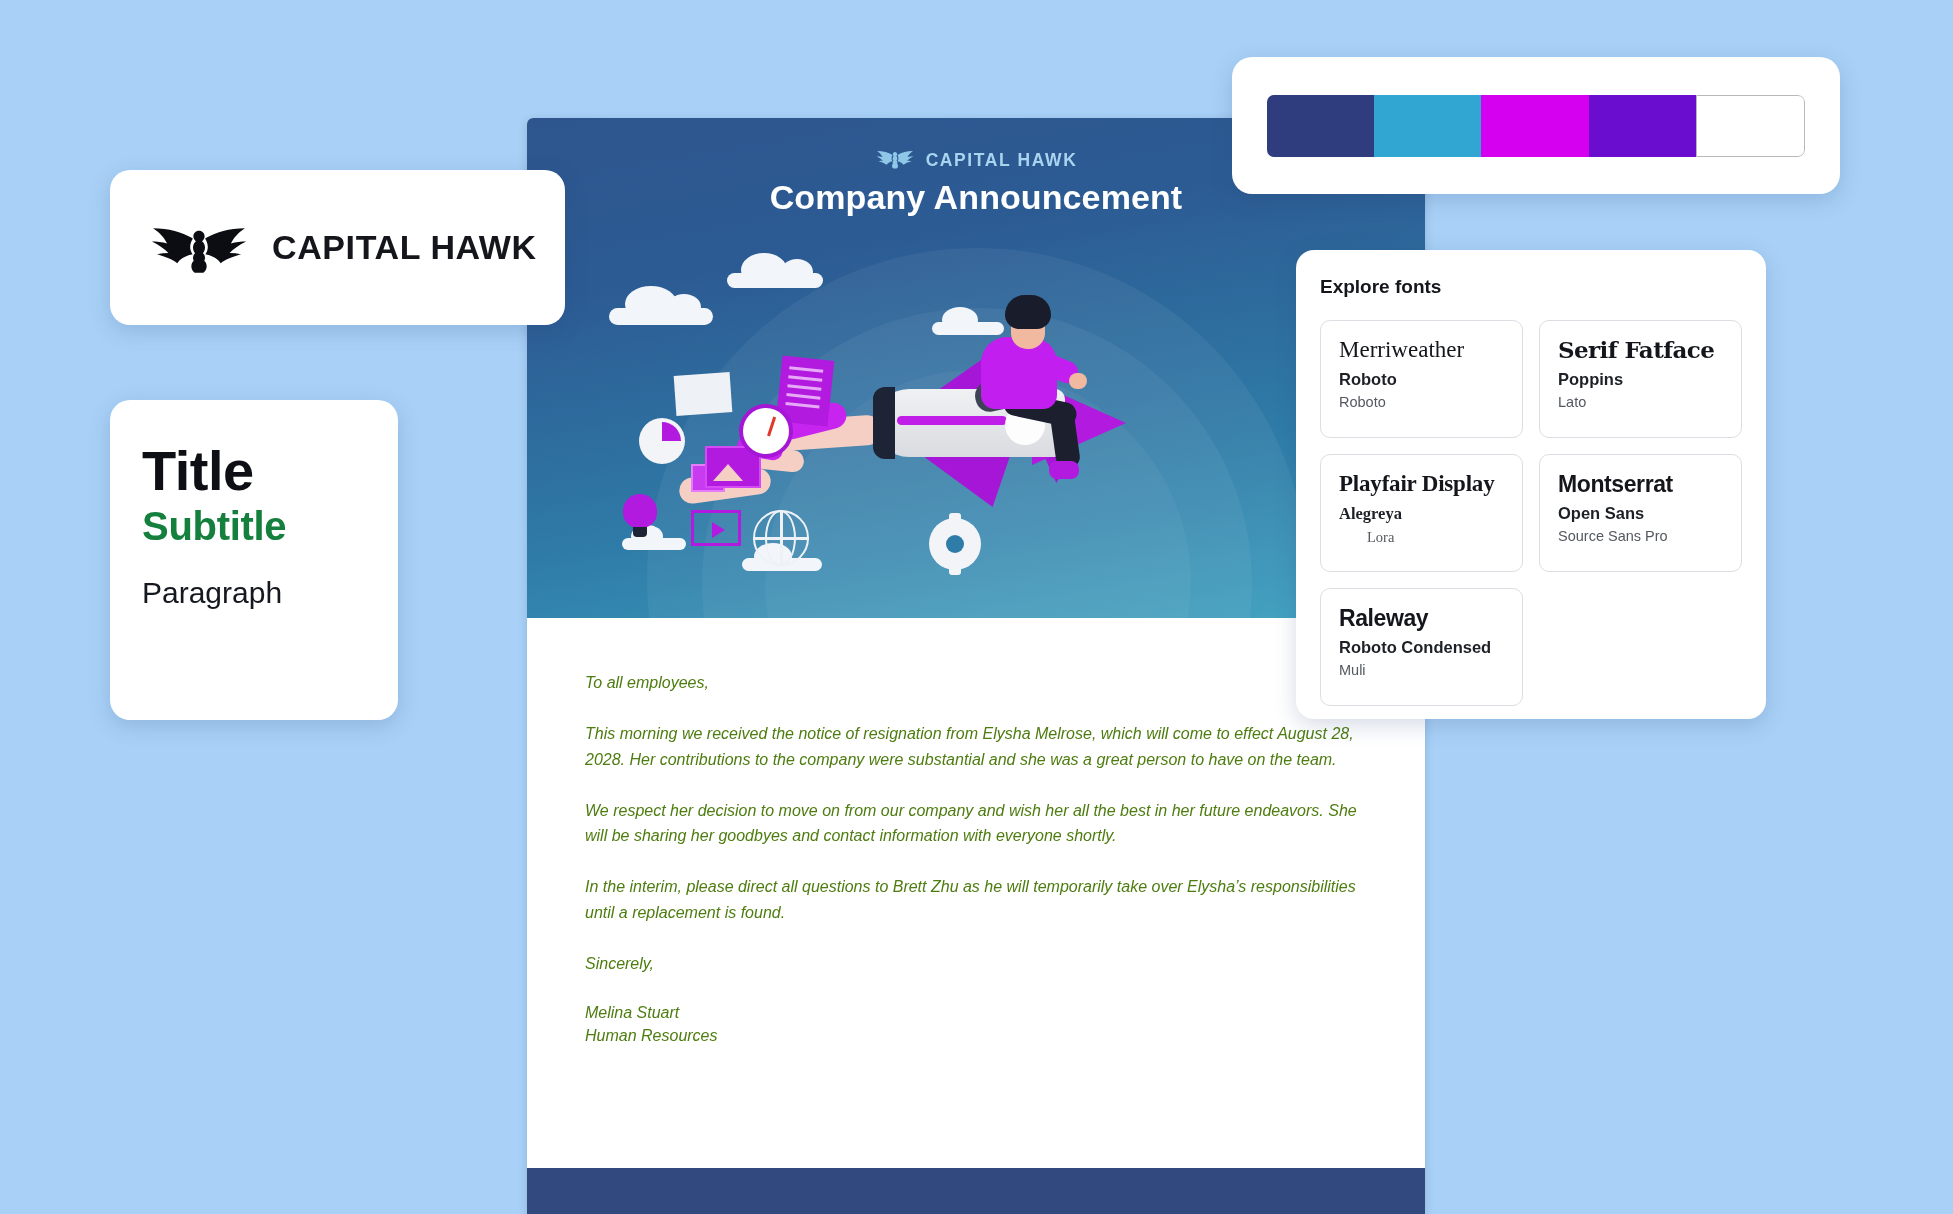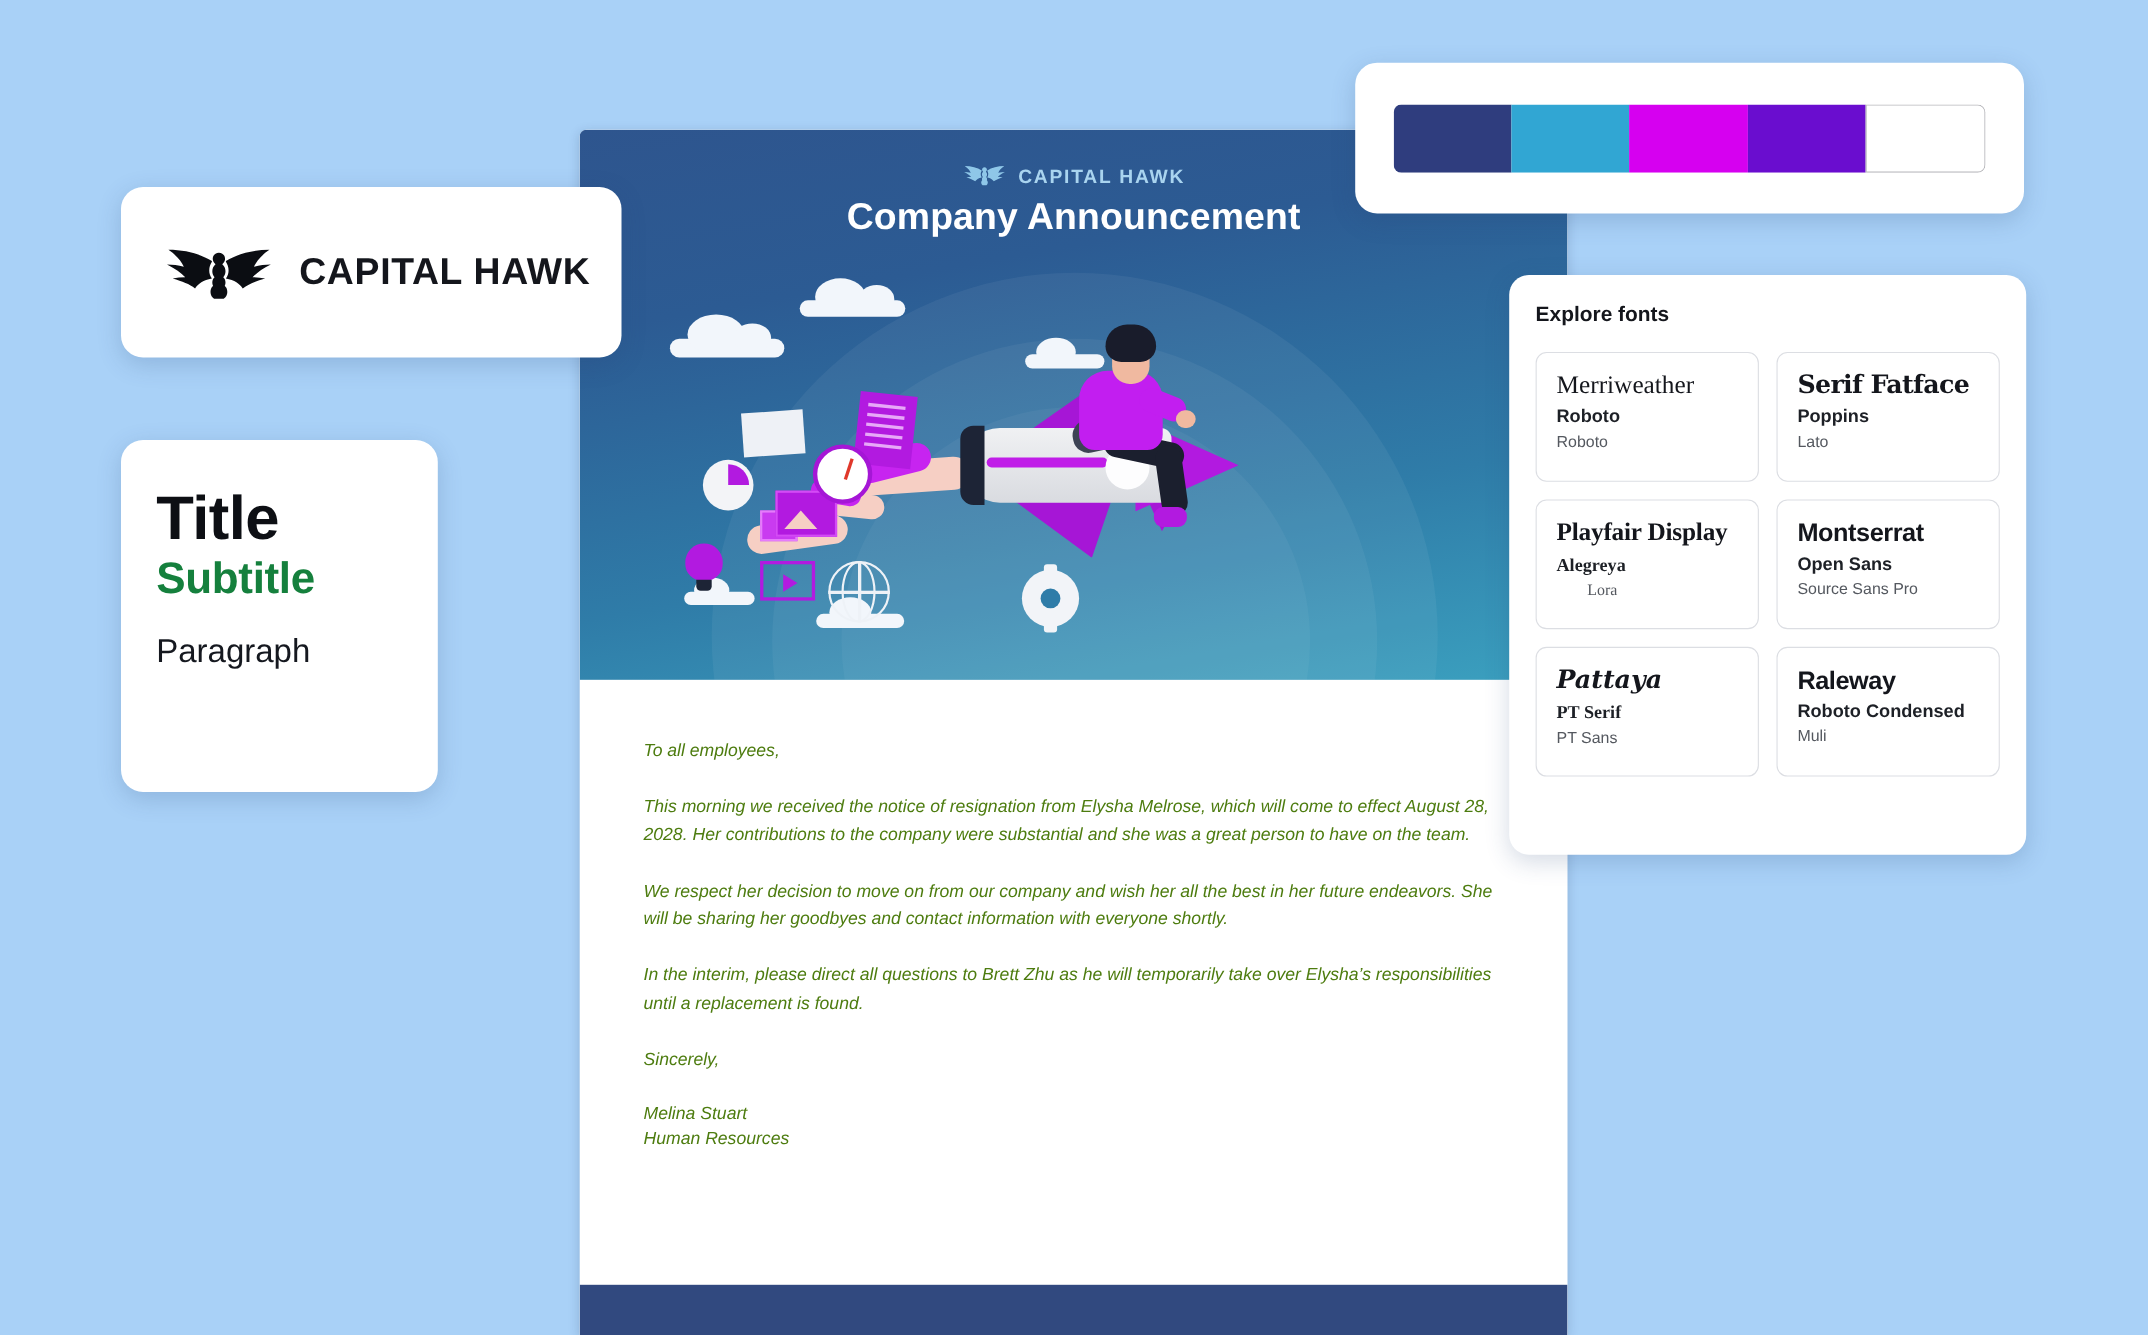--- a/index.html
+++ b/index.html
@@ -201,21 +201,21 @@
     border-radius: 20px; display: flex; align-items: center; justify-content: center;
   }
   .swatches {
     display: flex; width: 538px; height: 62px;
     border-radius: 7px; overflow: hidden;
   }
   .sw { flex: 1 1 0; }
   .sw.last { border: 1.5px solid #b8b8bc; border-radius: 0 7px 7px 0; }
 
   .fonts-card {
-    left: 1372px; top: 250px; width: 470px; height: 527px;
+    left: 1296px; top: 250px; width: 470px; height: 469px;
     border-radius: 18px; padding: 26px 24px;
   }
   .fonts-title { font-size: 19px; font-weight: 700; color: #14161c; margin-bottom: 22px; }
   .fonts-grid { display: grid; grid-template-columns: 1fr 1fr; gap: 16px; }
   .font-item {
     border: 1px solid #dcdee3; border-radius: 10px;
     padding: 16px 18px 18px 18px; height: 118px;
   }
   .f-head { font-size: 23px; color: #14161c; line-height: 1.14; margin-bottom: 7px; white-space: nowrap; }
   .f-head.serif { font-family: "Liberation Serif", serif; font-weight: 400; }
@@ -376,25 +376,20 @@
       <div class="f-sub serif">Alegreya</div>
       <div class="f-body serif">Lora</div>
     </div>
 
     <div class="font-item">
       <div class="f-head sans">Montserrat</div>
       <div class="f-sub">Open Sans</div>
       <div class="f-body">Source Sans Pro</div>
     </div>
 
-    <div class="font-item">
-      <div class="f-head script">Pattaya</div>
-      <div class="f-sub serif">PT Serif</div>
-      <div class="f-body">PT Sans</div>
-    </div>
 
     <div class="font-item">
       <div class="f-head sans">Raleway</div>
       <div class="f-sub">Roboto Condensed</div>
       <div class="f-body">Muli</div>
     </div>
 
   </div>
 </div>
 

